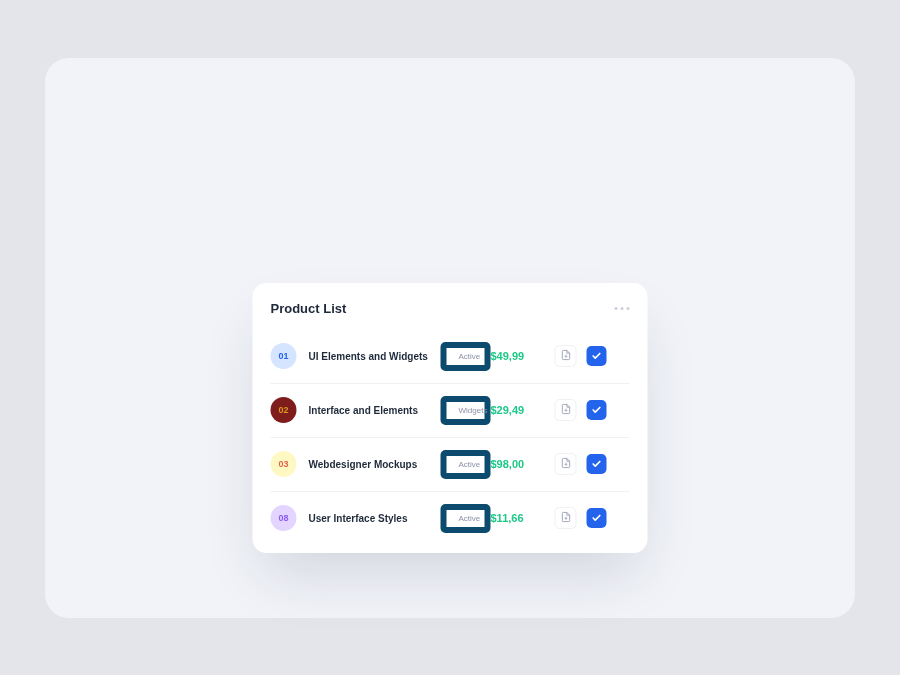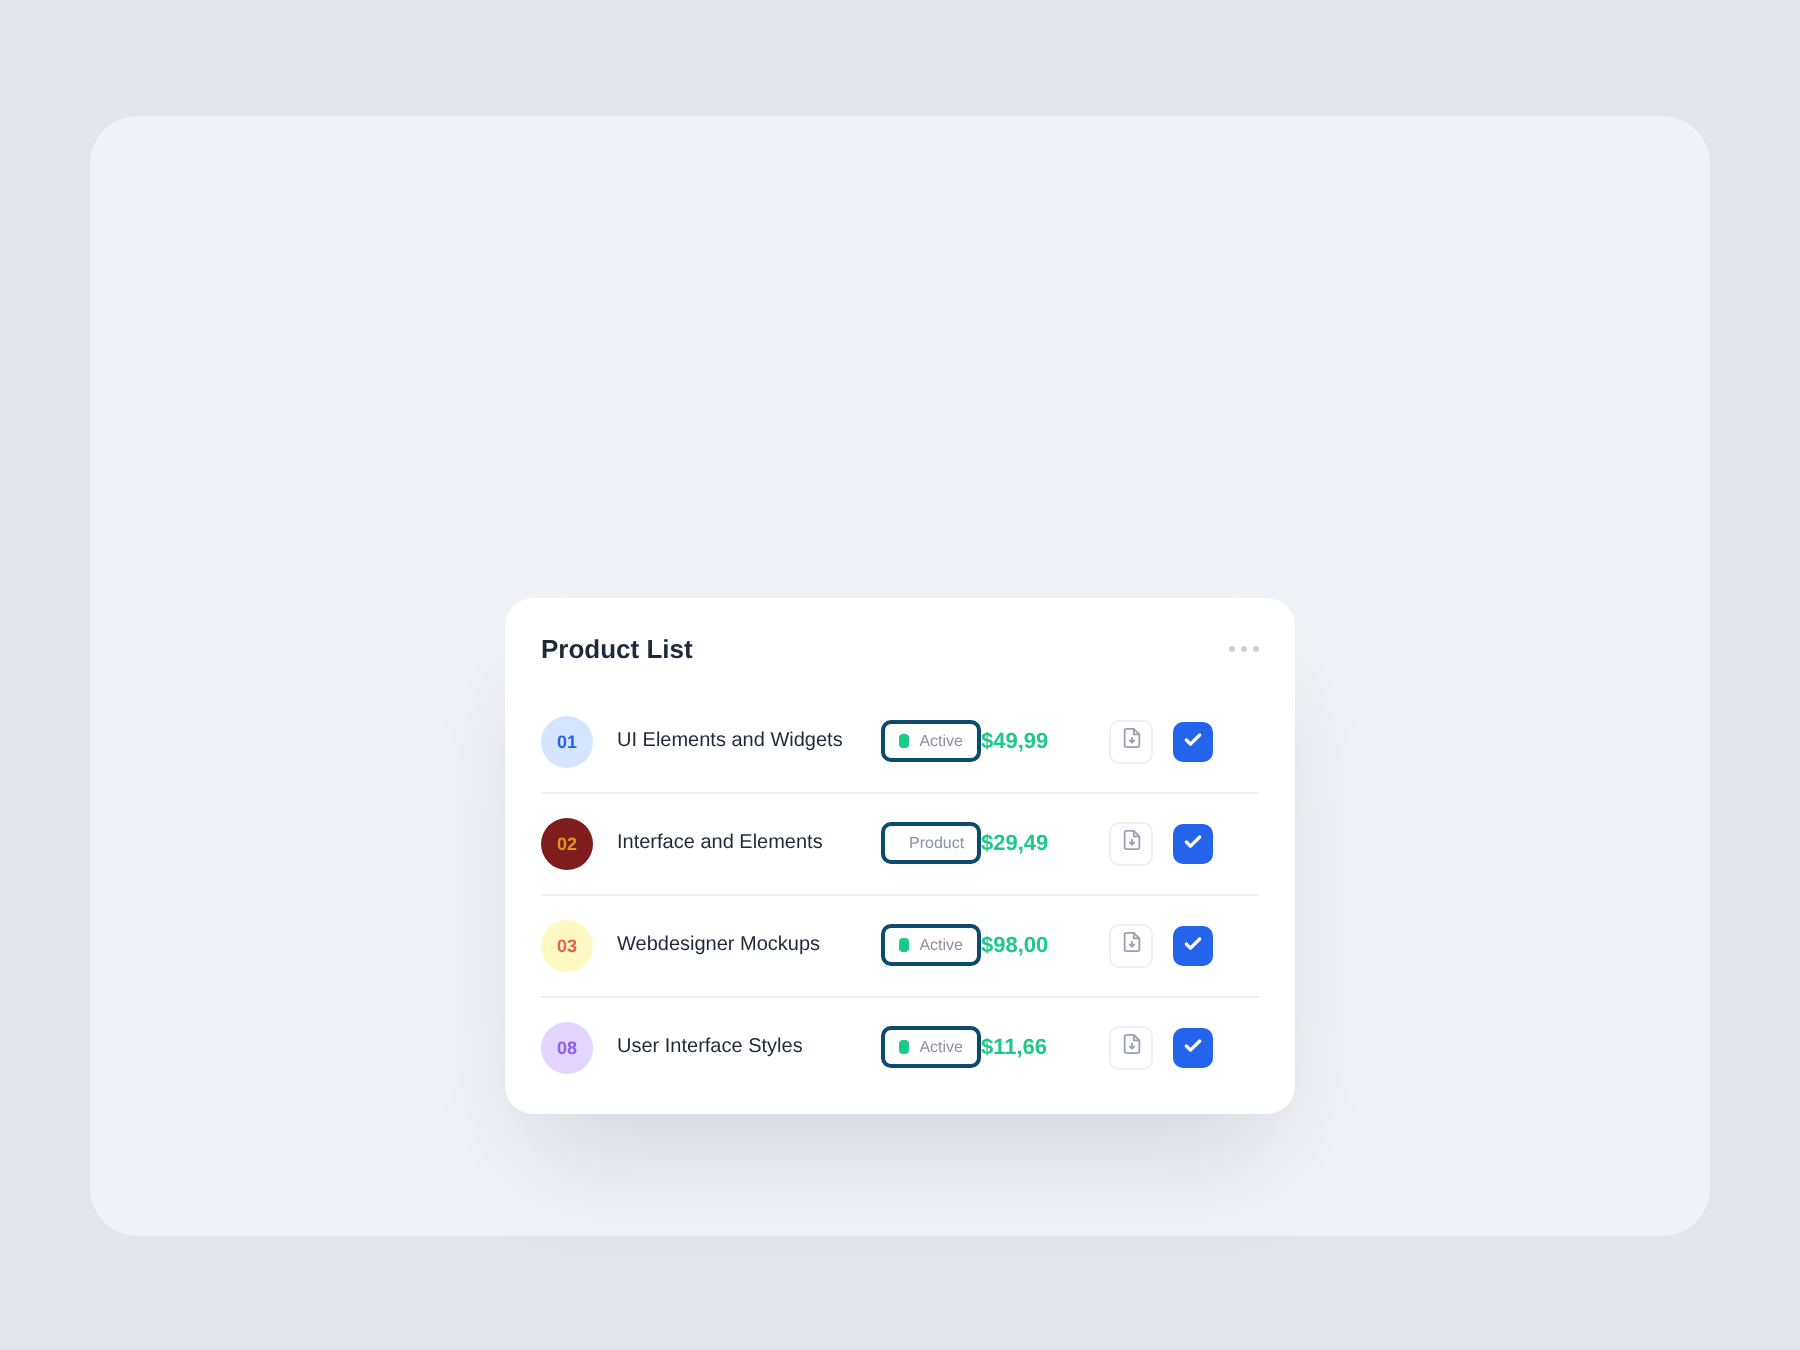--- a/index.html
+++ b/index.html
@@ -15,21 +15,21 @@
     .canvas {
       width: 810px;
       height: 560px;
       background: #f1f3f8;
       border-radius: 24px;
       position: relative;
     }
     .card {
       position: absolute;
       left: 50%;
-      top: 241px;
+      top: 225px;
       transform: translateX(-50%);
       width: 395px;
       background: #ffffff;
       border-radius: 14px;
       box-shadow: 0 30px 60px -12px rgba(30, 41, 59, 0.15);
       padding: 18px 18px 8px 18px;
     }
     .card-header {
       display: flex;
       justify-content: space-between;
@@ -65,31 +65,31 @@
       border-radius: 50%;
       display: flex;
       align-items: center;
       justify-content: center;
       font-size: 9px;
       font-weight: 700;
       flex-shrink: 0;
     }
     .name {
       font-size: 10px;
-      font-weight: 400;
+      font-weight: 700;
       color: #1e2a3a;
       margin-left: 12px;
       width: 132px;
     }
     .status {
       display: inline-flex;
       align-items: center;
       gap: 5px;
       padding: 4px 7px;
-      border: 2px solid #0c4a6e;
+      border: 6px solid #0c4a6e;
       border-radius: 5px;
       font-size: 8px;
       color: #8a91a5;
       width: 50px;
       justify-content: flex-start;
     }
     .status-dot {
       width: 7px;
       height: 7px;
       border-radius: 2px;
@@ -157,21 +157,21 @@
             <span><svg width="10" height="10" viewBox="0 0 24 24" fill="none" stroke="#ffffff" stroke-width="4" stroke-linecap="round" stroke-linejoin="round">
                 <polyline points="20 6 9 17 4 12"></polyline>
               </svg></span>
           </div>
         </div>
         <div class="row">
           <div class="badge" style="background:#7f1d1d;color:#d99a1f">02</div>
           <div class="name">Interface and Elements</div>
           <div class="status">
             <span class="status-dot" style="background:#f03d3d"></span>
-            <span>Product</span>
+            <span>Widgets</span>
           </div>
           <div class="price">$29,49</div>
           <div class="file-btn">
             <span><svg width="11" height="12" viewBox="0 0 24 24" fill="none" stroke="#9aa1b3" stroke-width="2">
                 <path d="M14 2H6a2 2 0 0 0-2 2v16a2 2 0 0 0 2 2h12a2 2 0 0 0 2-2V8z"></path>
                 <polyline points="14 2 14 8 20 8"></polyline>
                 <polyline points="12 11 12 17"></polyline>
                 <polyline points="9 14 12 17 15 14"></polyline>
               </svg></span>
           </div>

